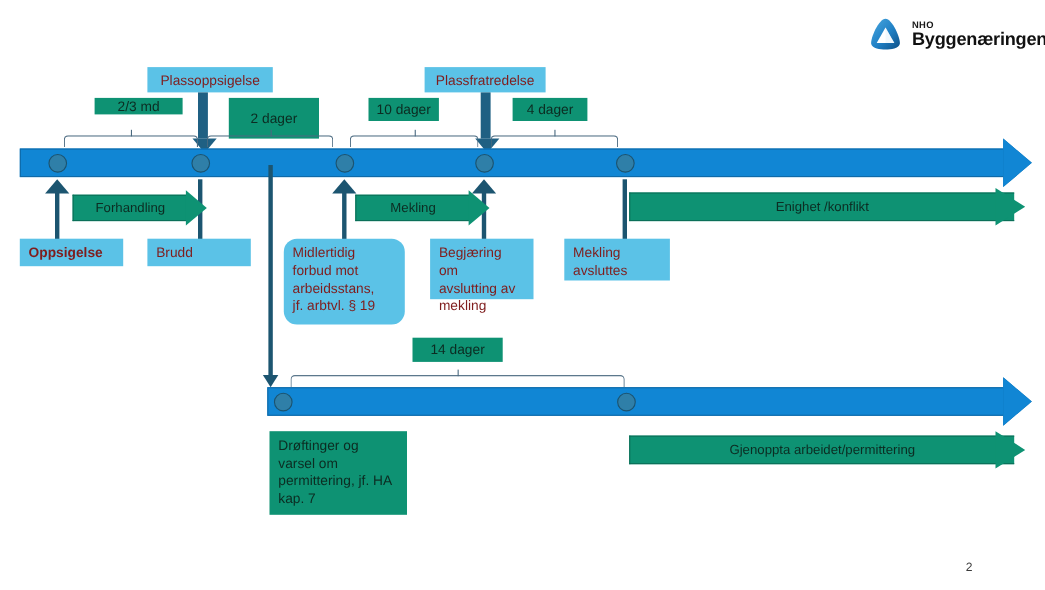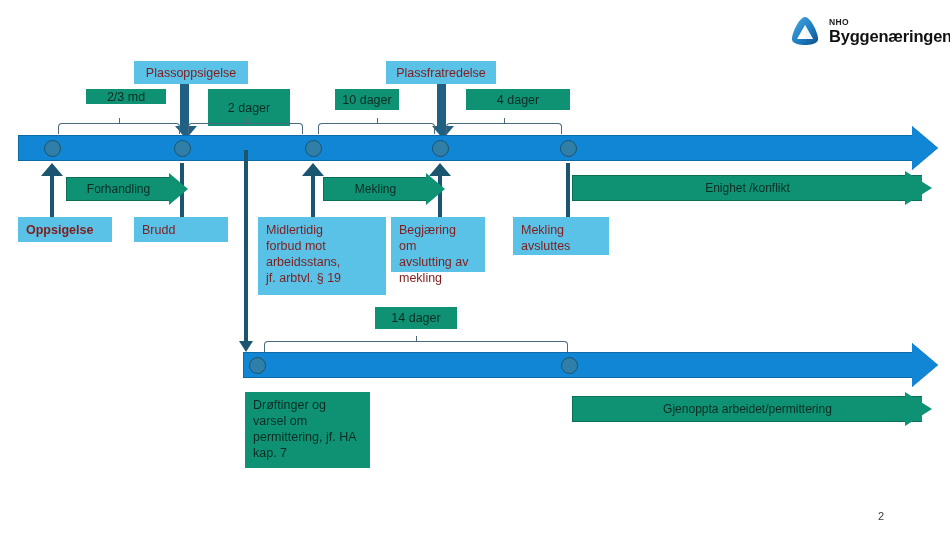--- a/index.html
+++ b/index.html
@@ -143,21 +143,21 @@
   <div class="lbl blue center" style="left:386px; top:61px; width:110px; height:23px;">Plassfratredelse</div>
 
   <div class="vline-thick" style="left:180px; top:84px; height:42px;"></div>
   <div class="arrow-down-head" style="left:175px; top:126px;"></div>
   <div class="vline-thick" style="left:437px; top:84px; height:42px;"></div>
   <div class="arrow-down-head" style="left:432px; top:126px;"></div>
 
   <div class="lbl green center" style="left:86px; top:89px; width:80px; height:15px;">2/3 md</div>
   <div class="lbl green center" style="left:208px; top:89px; width:82px; height:37px;">2 dager</div>
   <div class="lbl green center" style="left:335px; top:89px; width:64px; height:21px;">10 dager</div>
-  <div class="lbl green center" style="left:466px; top:89px; width:104px; height:21px;">4 dager</div>
+  <div class="lbl green center" style="left:466px; top:89px; width:68px; height:21px;">4 dager</div>
 
   <div class="bracket" style="left:58px; top:123px; width:122px;">
       <span class="nub"></span>
     </div>
   <div class="bracket" style="left:188px; top:123px; width:115px;">
       <span class="nub"></span>
     </div>
   <div class="bracket" style="left:318px; top:123px; width:117px;">
       <span class="nub"></span>
     </div>
@@ -204,21 +204,21 @@
   </div>
   <div class="garrow wide" style="left:572px; top:175px; width:360px; height:26px;">
     <div class="body">
         <span class="txt">Enighet /konflikt</span>
       </div>
     <div class="tip"></div>
   </div>
 
   <div class="lbl blue pad" style="left:18px;  top:217px; width:94px; height:25px; align-items:center;font-weight:bold;">Oppsigelse</div>
   <div class="lbl blue pad" style="left:134px; top:217px; width:94px; height:25px; align-items:center;">Brudd</div>
-  <div class="lbl blue pad" style="left:258px; top:217px; width:128px; height:78px;">Midlertidig
+  <div class="lbl blue pad" style="left:258px; top:217px; width:110px; height:78px;border-radius:12px;">Midlertidig
 forbud mot
 arbeidsstans,
 jf. arbtvl. § 19</div>
   <div class="lbl blue pad" style="left:391px; top:217px; width:94px; height:55px;">Begjæring
 om
 avslutting av
 mekling</div>
   <div class="lbl blue pad" style="left:513px; top:217px; width:96px; height:38px;">Mekling
 avsluttes</div>
 

